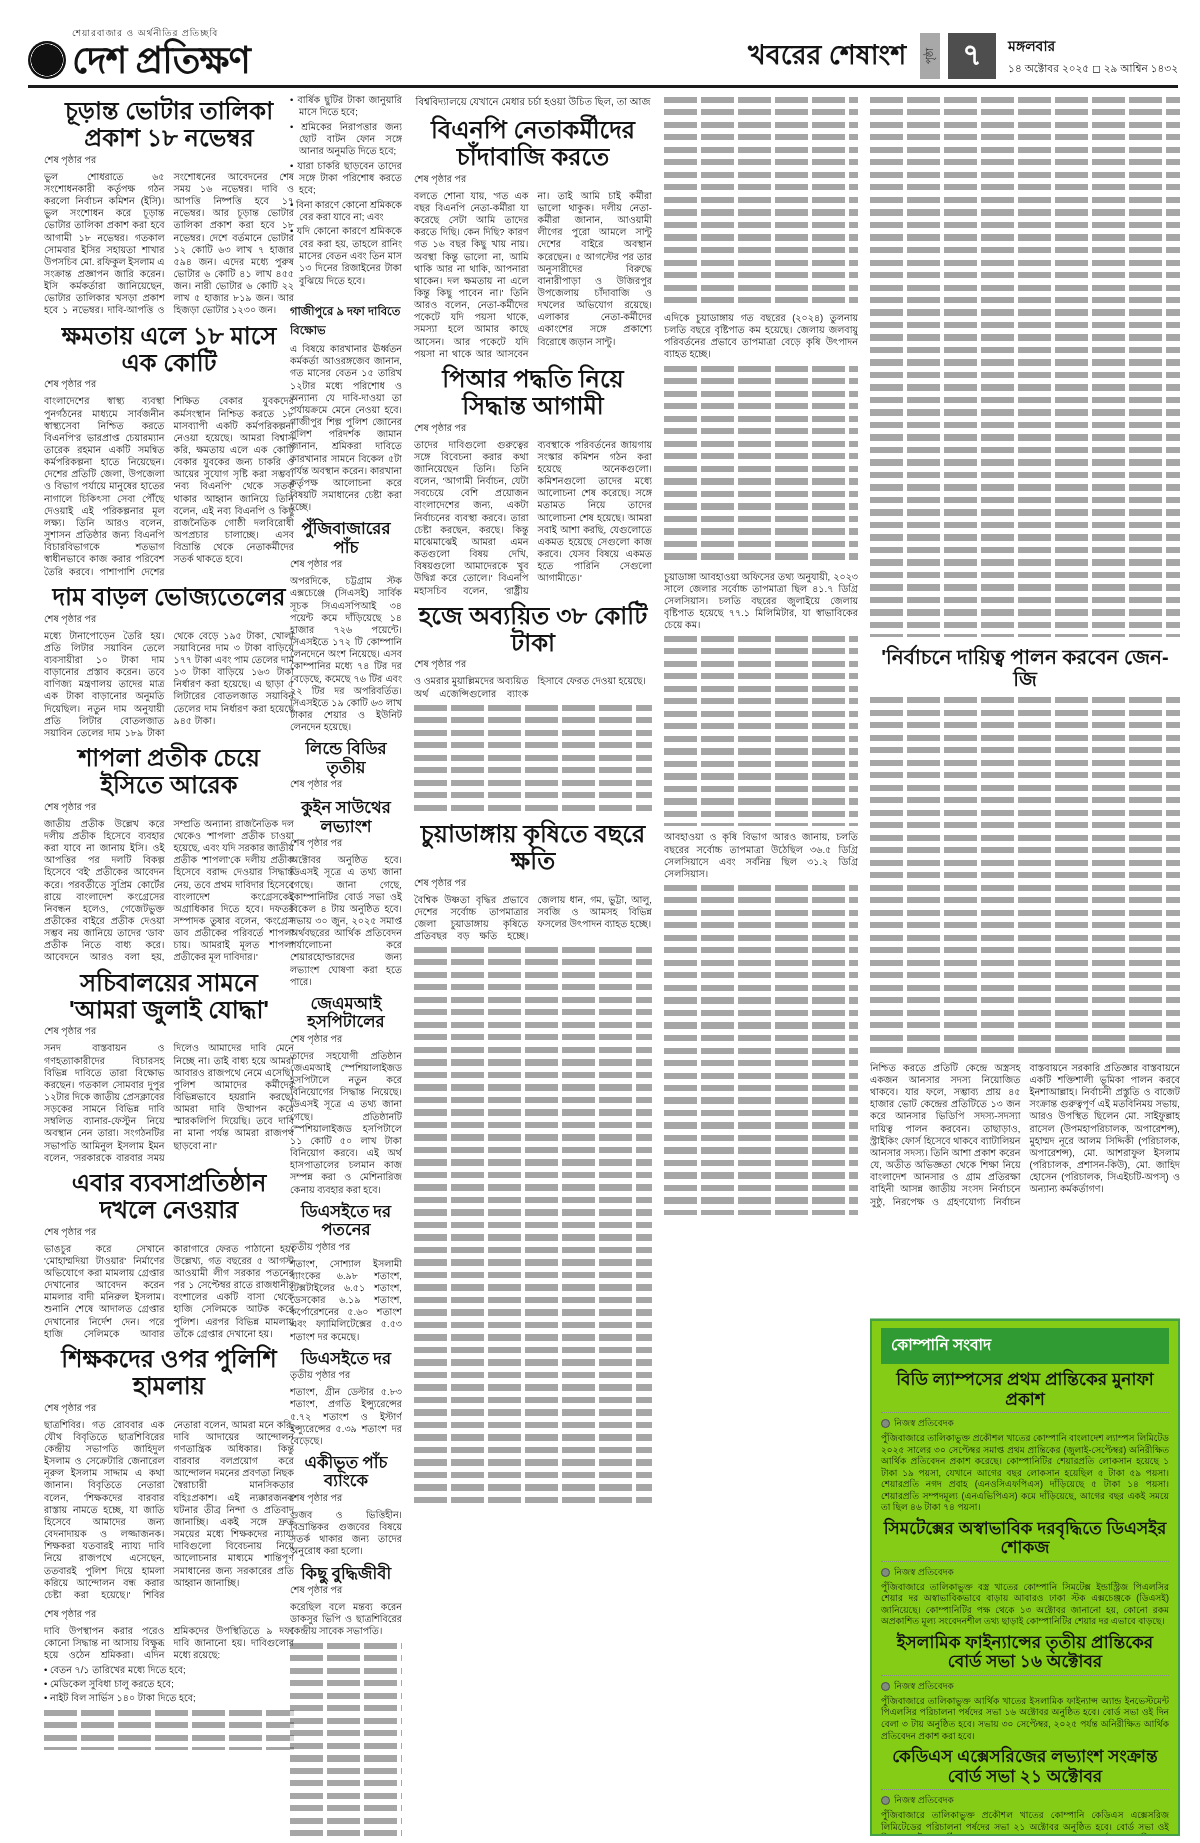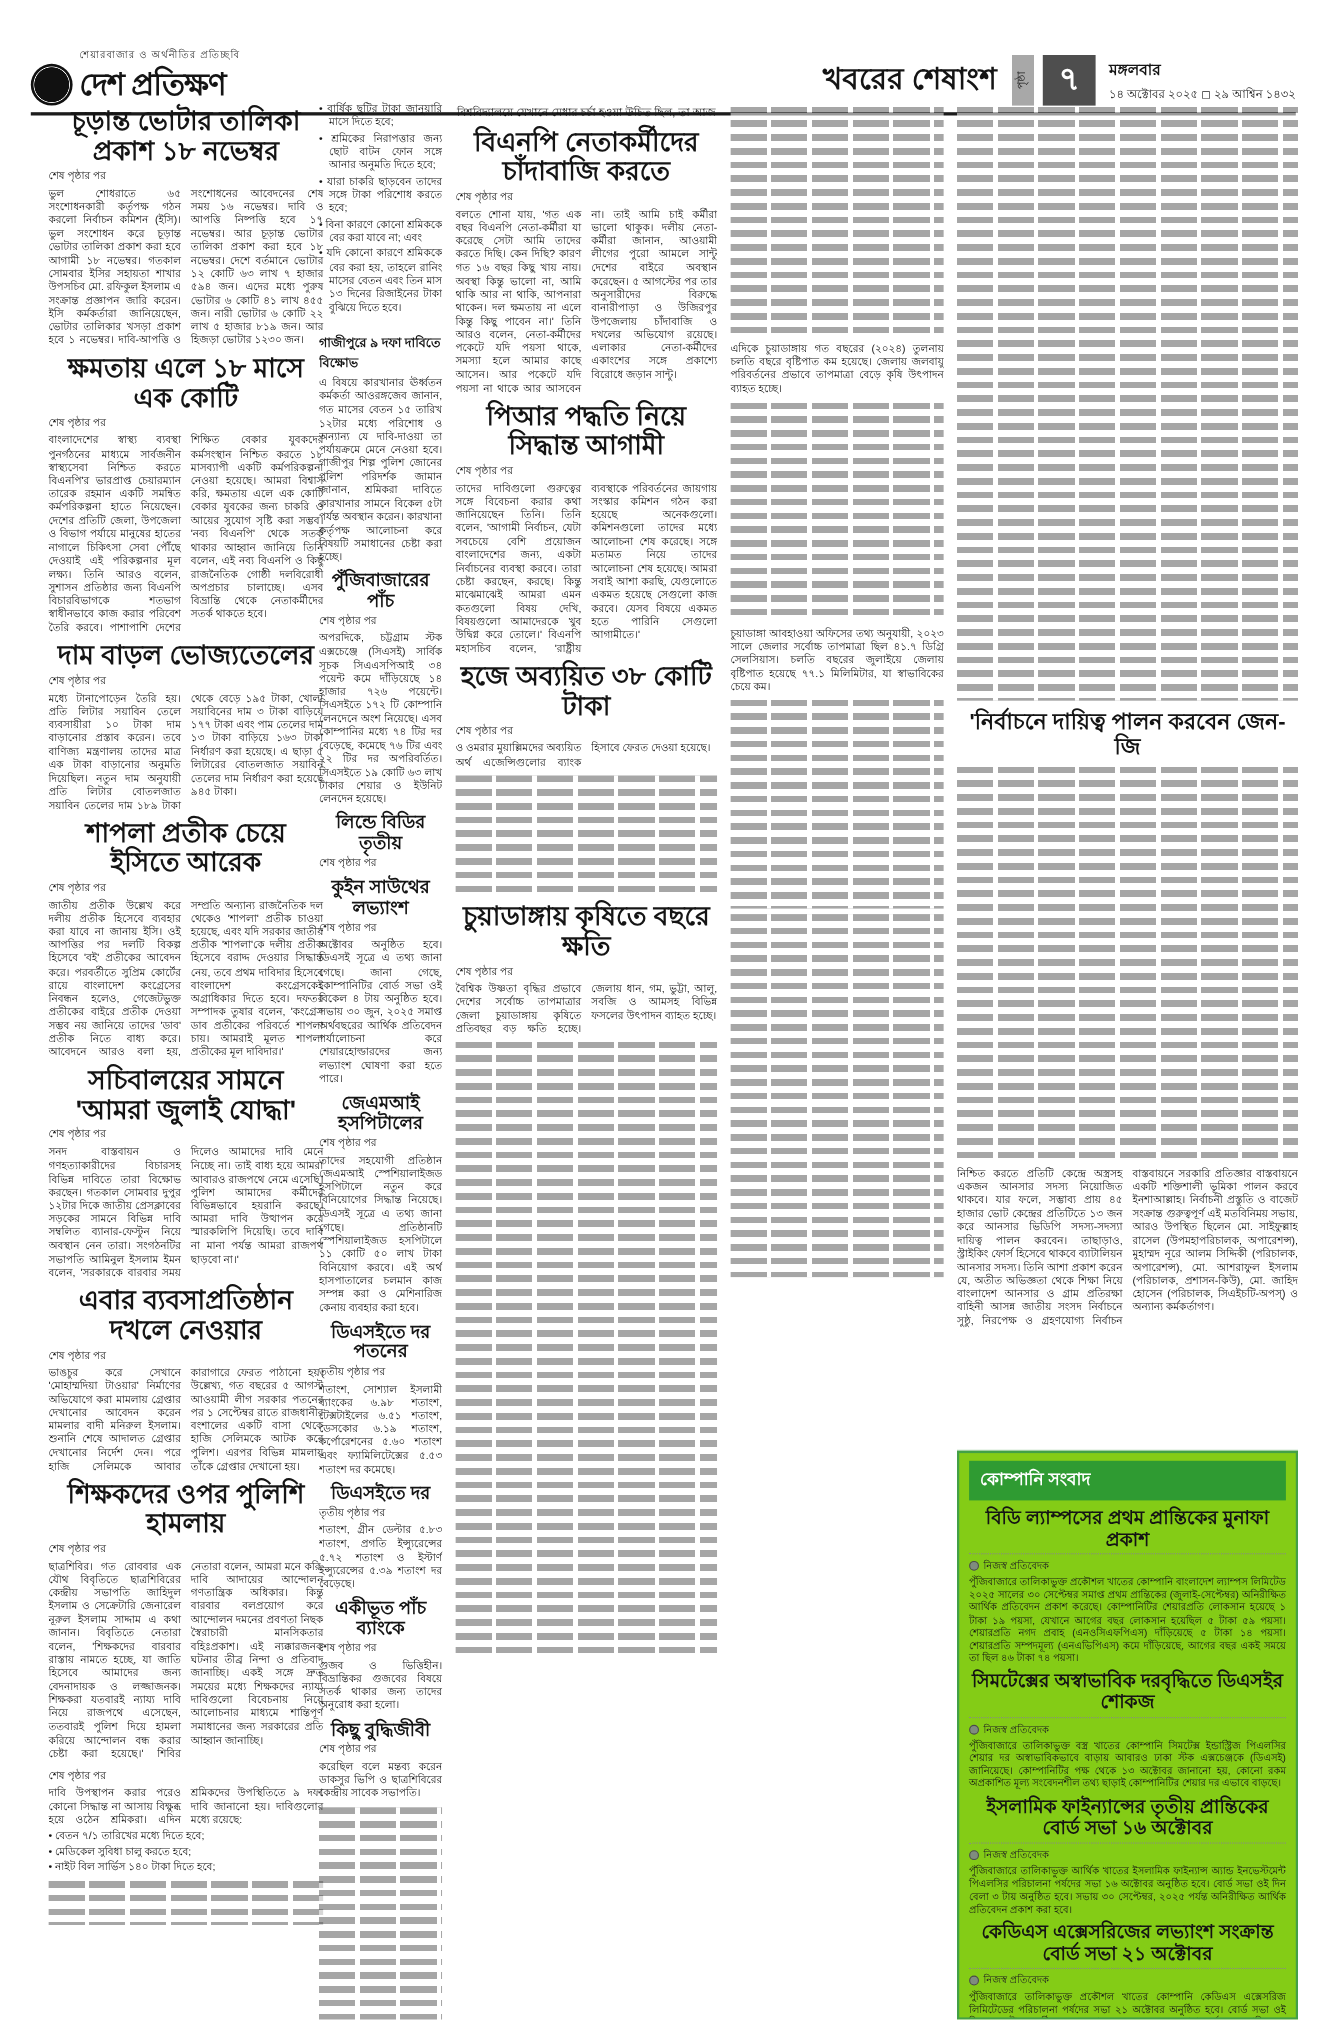--- a/index.html
+++ b/index.html
@@ -1,26 +1,26 @@
 <!DOCTYPE html>
 <html><head>
 <meta charset="utf-8">
 <style>
   html,body{margin:0;padding:0;background:#e8e8e8;}
   .page{position:relative;width:1200px;height:1843px;background:#fff;overflow:hidden;
         font-family:"Liberation Sans","DejaVu Sans",sans-serif;color:#141414;}
   
-  .hdr{position:absolute;left:28px;right:22px;top:20px;height:76px;border-bottom:3px solid #1c1c1c;
+  .hdr{position:absolute;left:28px;right:22px;top:3px;height:76px;border-bottom:3px solid #1c1c1c;
        display:flex;justify-content:space-between;align-items:flex-end;padding-bottom:6px;}
   .mast{display:flex;flex-direction:column;}
   .tagline{font-size:9px;color:#333;margin-left:44px;letter-spacing:1px;}
   .mast-row{display:flex;align-items:center;gap:6px;}
   .seal{width:38px;height:38px;border-radius:50%;background:
         radial-gradient(circle at 50% 50%, #111 58%, #fff 60%, #111 63%);display:inline-block;}
-  .mtitle{font-size:28px;font-weight:900;letter-spacing:-1px;line-height:1;}
+  .mtitle{font-size:37px;font-weight:900;letter-spacing:-1px;line-height:1;}
   .hright{display:flex;align-items:center;gap:8px;}
   .section{font-size:27px;font-weight:900;margin-right:6px;}
   .pglabel{width:20px;height:46px;background:#a8a8a8;color:#222;font-size:10px;
            writing-mode:vertical-rl;transform:rotate(180deg);text-align:center;line-height:20px;}
   .pgnum{width:48px;height:46px;background:#4e4e4e;color:#fff;font-size:30px;font-weight:bold;
          display:flex;align-items:center;justify-content:center;}
   .daydate{display:flex;flex-direction:column;gap:2px;padding-left:4px;}
   .day{font-size:14px;font-weight:bold;}
   .date{font-size:10.5px;color:#222;}
   
@@ -198,20 +198,21 @@
         <div class="body two-col">বৈশ্বিক উষ্ণতা বৃদ্ধির প্রভাবে দেশের সর্বোচ্চ তাপমাত্রার জেলা চুয়াডাঙ্গায় কৃষিতে প্রতিবছর বড় ক্ষতি হচ্ছে। জেলায় ধান, গম, ভুট্টা, আলু, সবজি ও আমসহ বিভিন্ন ফসলের উৎপাদন ব্যাহত হচ্ছে।</div>
         <div class="mass" style="height: 560px;"></div>
       </article>
     </section>
   <section class="col" id="colD">
       <div class="mass" style="height: 210px;"></div>
       <div class="body">এদিকে চুয়াডাঙ্গায় গত বছরের (২০২৪) তুলনায় চলতি বছরে বৃষ্টিপাত কম হয়েছে। জেলায় জলবায়ু পরিবর্তনের প্রভাবে তাপমাত্রা বেড়ে কৃষি উৎপাদন ব্যাহত হচ্ছে।</div>
       <div class="mass" style="height: 200px;"></div>
       <div class="body">চুয়াডাঙ্গা আবহাওয়া অফিসের তথ্য অনুযায়ী, ২০২৩ সালে জেলার সর্বোচ্চ তাপমাত্রা ছিল ৪১.৭ ডিগ্রি সেলসিয়াস। চলতি বছরের জুলাইয়ে জেলায় বৃষ্টিপাত হয়েছে ৭৭.১ মিলিমিটার, যা স্বাভাবিকের চেয়ে কম।</div>
       <div class="mass" style="height: 190px;"></div>
+      <div class="body">আবহাওয়া ও কৃষি বিভাগ আরও জানায়, চলতি বছরের সর্বোচ্চ তাপমাত্রা উঠেছিল ৩৬.৫ ডিগ্রি সেলসিয়াসে এবং সর্বনিম্ন ছিল ৩১.২ ডিগ্রি সেলসিয়াস।</div>
       <div class="mass" style="height: 330px;"></div>
     </section>
   <section class="col" id="colE">
       <div class="mass" style="height: 540px;"></div>
       <h2 class="hl hl-e">'নির্বাচনে দায়িত্ব পালন করবেন জেন-জি</h2>
       <div class="mass" style="height: 360px;"></div>
       <div class="body two-col">নিশ্চিত করতে প্রতিটি কেন্দ্রে অস্ত্রসহ একজন আনসার সদস্য নিয়োজিত থাকবে। যার ফলে, সম্ভাব্য প্রায় ৪৫ হাজার ভোট কেন্দ্রের প্রতিটিতে ১৩ জন করে আনসার ভিডিপি সদস্য-সদস্যা দায়িত্ব পালন করবেন। তাছাড়াও, স্ট্রাইকিং ফোর্স হিসেবে থাকবে ব্যাটালিয়ন আনসার সদস্য। তিনি আশা প্রকাশ করেন যে, অতীত অভিজ্ঞতা থেকে শিক্ষা নিয়ে বাংলাদেশ আনসার ও গ্রাম প্রতিরক্ষা বাহিনী আসন্ন জাতীয় সংসদ নির্বাচনে সুষ্ঠু, নিরপেক্ষ ও গ্রহণযোগ্য নির্বাচন বাস্তবায়নে সরকারি প্রতিজ্ঞার বাস্তবায়নে একটি শক্তিশালী ভূমিকা পালন করবে ইনশাআল্লাহ। নির্বাচনী প্রস্তুতি ও বাজেট সংক্রান্ত গুরুত্বপূর্ণ এই মতবিনিময় সভায়, আরও উপস্থিত ছিলেন মো. সাইফুল্লাহ রাসেল (উপমহাপরিচালক, অপারেশন্স), মুহাম্মদ নূরে আলম সিদ্দিকী (পরিচালক, অপারেশন্স), মো. আশরাফুল ইসলাম (পরিচালক, প্রশাসন-কিউ), মো. জাহিদ হোসেন (পরিচালক, সিএইচটি-অপস্) ও অন্যান্য কর্মকর্তাগণ।</div>
       <div id="companyBox">
         <div class="box-hdr">কোম্পানি সংবাদ</div>
         <div class="box-item">

